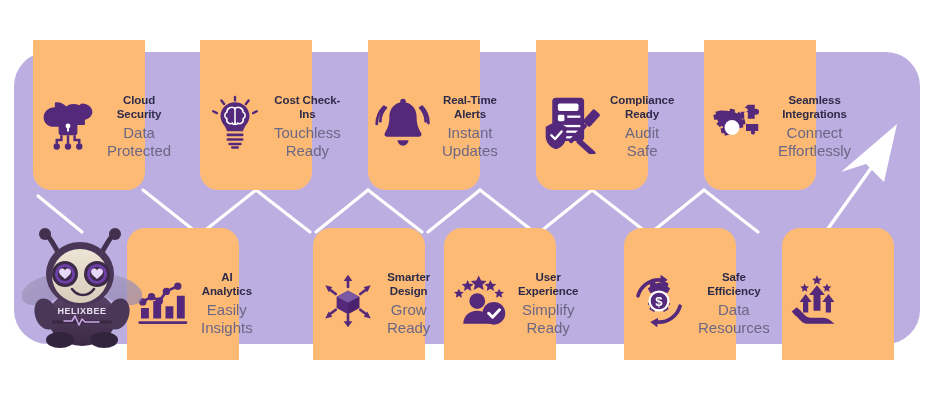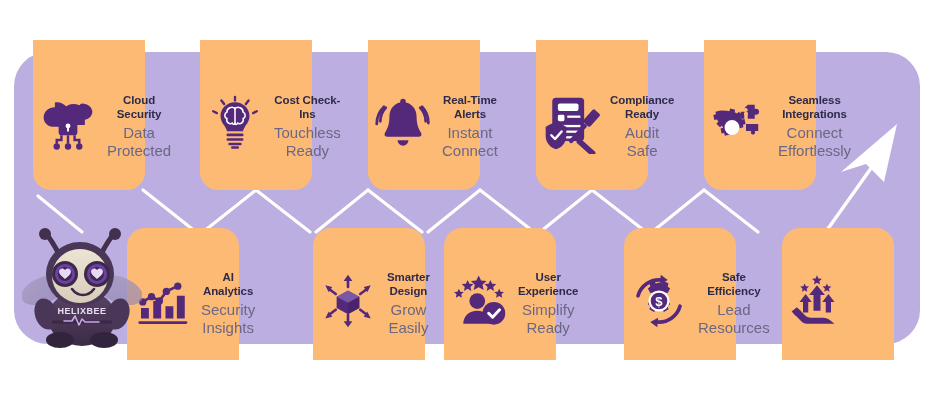--- a/index.html
+++ b/index.html
@@ -131,21 +131,21 @@
         <g fill="none" stroke="currentColor" stroke-width="3" stroke-linecap="round">
           <path d="M13 14c-4 4-6 9-6 15"></path>
           <path d="M7 11c-5 5-8 12-8 19" transform="translate(4,2)"></path>
           <path d="M51 14c4 4 6 9 6 15"></path>
           <path d="M57 13c5 5 7 11 7 18" transform="translate(-4,0)"></path>
         </g>
       </svg>
     </div>
     <div class="labels">
       <div class="ttl">Real-Time Alerts</div>
-      <div class="sub">Instant Connect</div>
+      <div class="sub">Instant Updates</div>
     </div>
   </div>
 
   <div class="card top" style="left:536px">
     <div class="icon">
       <svg width="62" height="60" viewBox="0 0 64 64" fill="currentColor">
         <rect x="12" y="4" width="34" height="46" rx="4"></rect>
         <rect x="18" y="10" width="22" height="8" rx="2" fill="#ffffff"></rect>
         <rect x="18" y="22" width="7" height="7" rx="1.5" fill="#ffffff"></rect>
         <g fill="#ffffff">
@@ -199,21 +199,21 @@
         <circle cx="50" cy="15" r="4.2"></circle>
         <rect x="8" y="40" width="9" height="12"></rect>
         <rect x="22" y="32" width="9" height="20"></rect>
         <rect x="36" y="38" width="9" height="14"></rect>
         <rect x="49" y="26" width="9" height="26"></rect>
         <rect x="5" y="55" width="56" height="3.2" rx="1.6"></rect>
       </svg>
     </div>
     <div class="labels">
       <div class="ttl">AI Analytics</div>
-      <div class="sub">Security Insights</div>
+      <div class="sub">Easily Insights</div>
     </div>
   </div>
 
   <div class="card bottom" style="left:313px">
     <div class="icon">
       <svg width="58" height="56" viewBox="0 0 64 64" fill="currentColor">
         <path d="M32 20l13 7v13l-13 7-13-7V27z"></path>
         <path d="M32 20l13 7-13 7-13-7z" fill="#9b7fc4" opacity="0.55"></path>
         <path d="M32 34v13l13-7V27z" fill="#3d1c5c" opacity="0.45"></path>
         <g stroke="currentColor" stroke-width="3" stroke-linecap="round" fill="none">
@@ -227,21 +227,21 @@
         <path d="M32 2l5 7h-10z"></path>
           <path d="M32 62l5-7h-10z"></path>
         <path d="M6 14l8 2-4 6z"></path>
           <path d="M58 14l-8 2 4 6z"></path>
         <path d="M6 52l8-2-4-6z"></path>
           <path d="M58 52l-8-2 4-6z"></path>
       </svg>
     </div>
     <div class="labels">
       <div class="ttl">Smarter Design</div>
-      <div class="sub">Grow Easily</div>
+      <div class="sub">Grow Ready</div>
     </div>
   </div>
 
   <div class="card bottom" style="left:444px">
     <div class="icon">
       <svg width="62" height="56" viewBox="0 0 64 64" fill="currentColor">
         <g>
           <path d="M32 2l2.4 5 5.4.5-4 3.7 1.2 5.3L32 13.7 27 16.5l1.2-5.3-4-3.7 5.4-.5z" transform="translate(0,1) scale(1.15) translate(-4.5,-0.5)"></path>
           <path d="M18 8l2 4.3 4.7.4-3.5 3.2 1 4.6-4.2-2.4-4.2 2.4 1-4.6-3.5-3.2 4.7-.4z" transform="translate(1,0)"></path>
           <path d="M46 8l2 4.3 4.7.4-3.5 3.2 1 4.6-4.2-2.4-4.2 2.4 1-4.6-3.5-3.2 4.7-.4z" transform="translate(-1,0)"></path>
@@ -270,21 +270,21 @@
         <g fill="none" stroke="currentColor" stroke-width="4.2" stroke-linecap="round">
           <path d="M8 26a25 25 0 0 1 26-18"></path>
           <path d="M56 38a25 25 0 0 1-26 18"></path>
         </g>
         <path d="M34 2l8 6-9 5z"></path>
         <path d="M30 62l-8-6 9-5z"></path>
       </svg>
     </div>
     <div class="labels">
       <div class="ttl">Safe Efficiency</div>
-      <div class="sub">Lead Resources</div>
+      <div class="sub">Data Resources</div>
     </div>
   </div>
 
   <div class="card bottom" style="left:782px">
     <div class="icon">
       <svg width="62" height="56" viewBox="0 0 64 64" fill="currentColor">
         <path d="M32 2l2 4.6 4.9.5-3.7 3.3 1.1 4.8L32 12.7l-4.3 2.5 1.1-4.8-3.7-3.3 4.9-.5z" transform="scale(0.82) translate(7,1)"></path>
         <path d="M18 12l1.7 3.9 4.2.4-3.2 2.8.9 4.1-3.6-2.1-3.6 2.1.9-4.1-3.2-2.8 4.2-.4z" transform="scale(0.85) translate(3,2)"></path>
         <path d="M46 12l1.7 3.9 4.2.4-3.2 2.8.9 4.1-3.6-2.1-3.6 2.1.9-4.1-3.2-2.8 4.2-.4z" transform="scale(0.85) translate(5,2)"></path>
         <path d="M32 14l9 11h-5v18h-8V25h-5z"></path>

